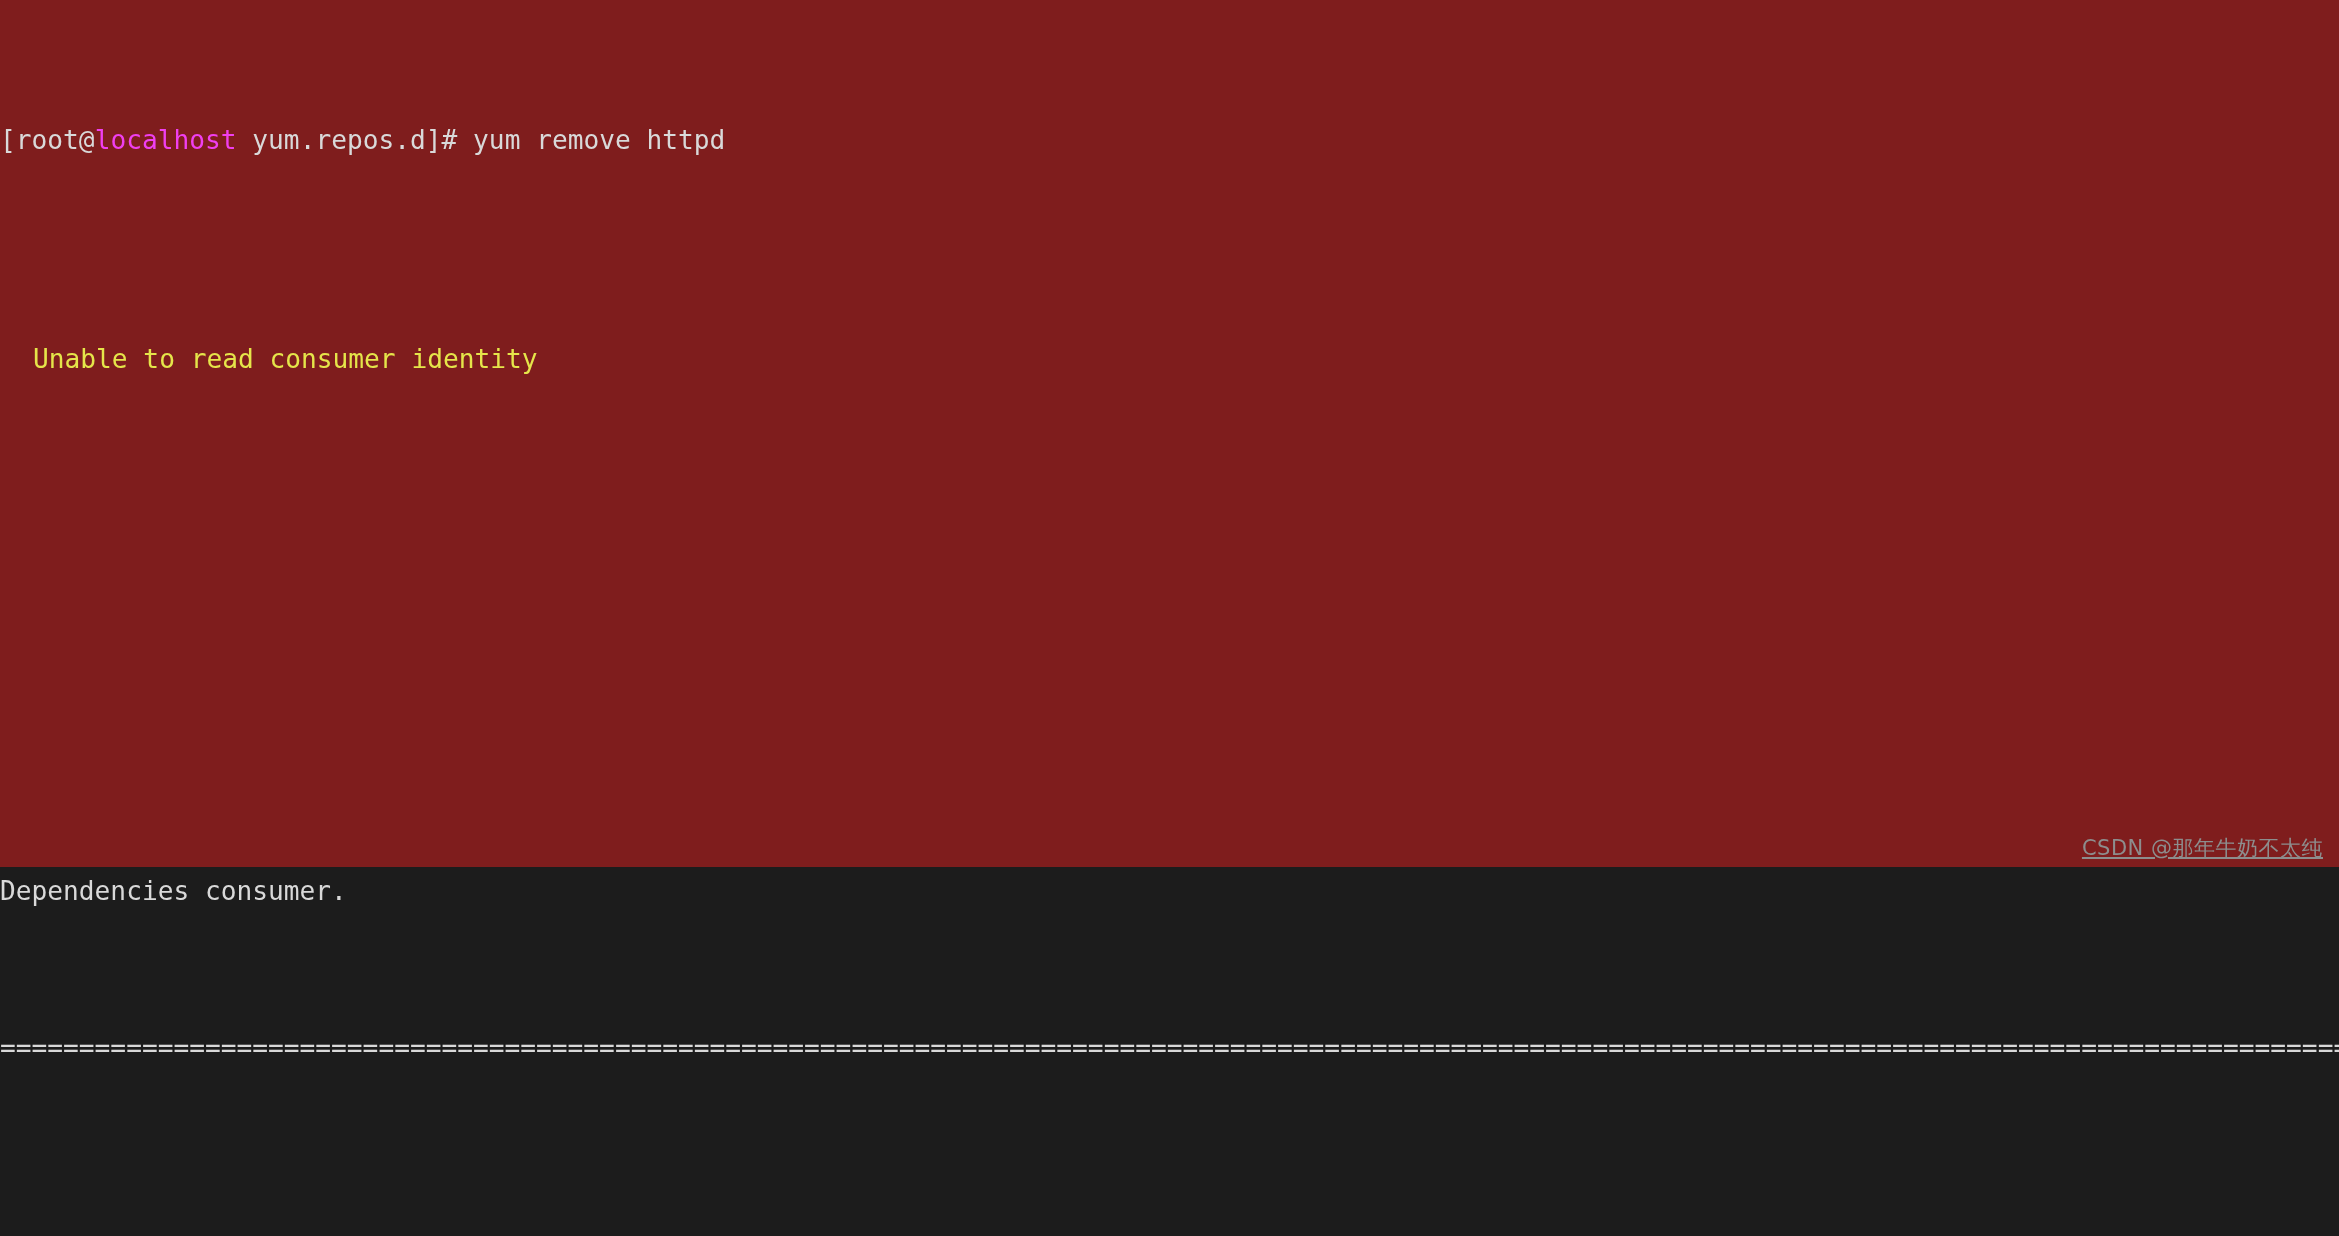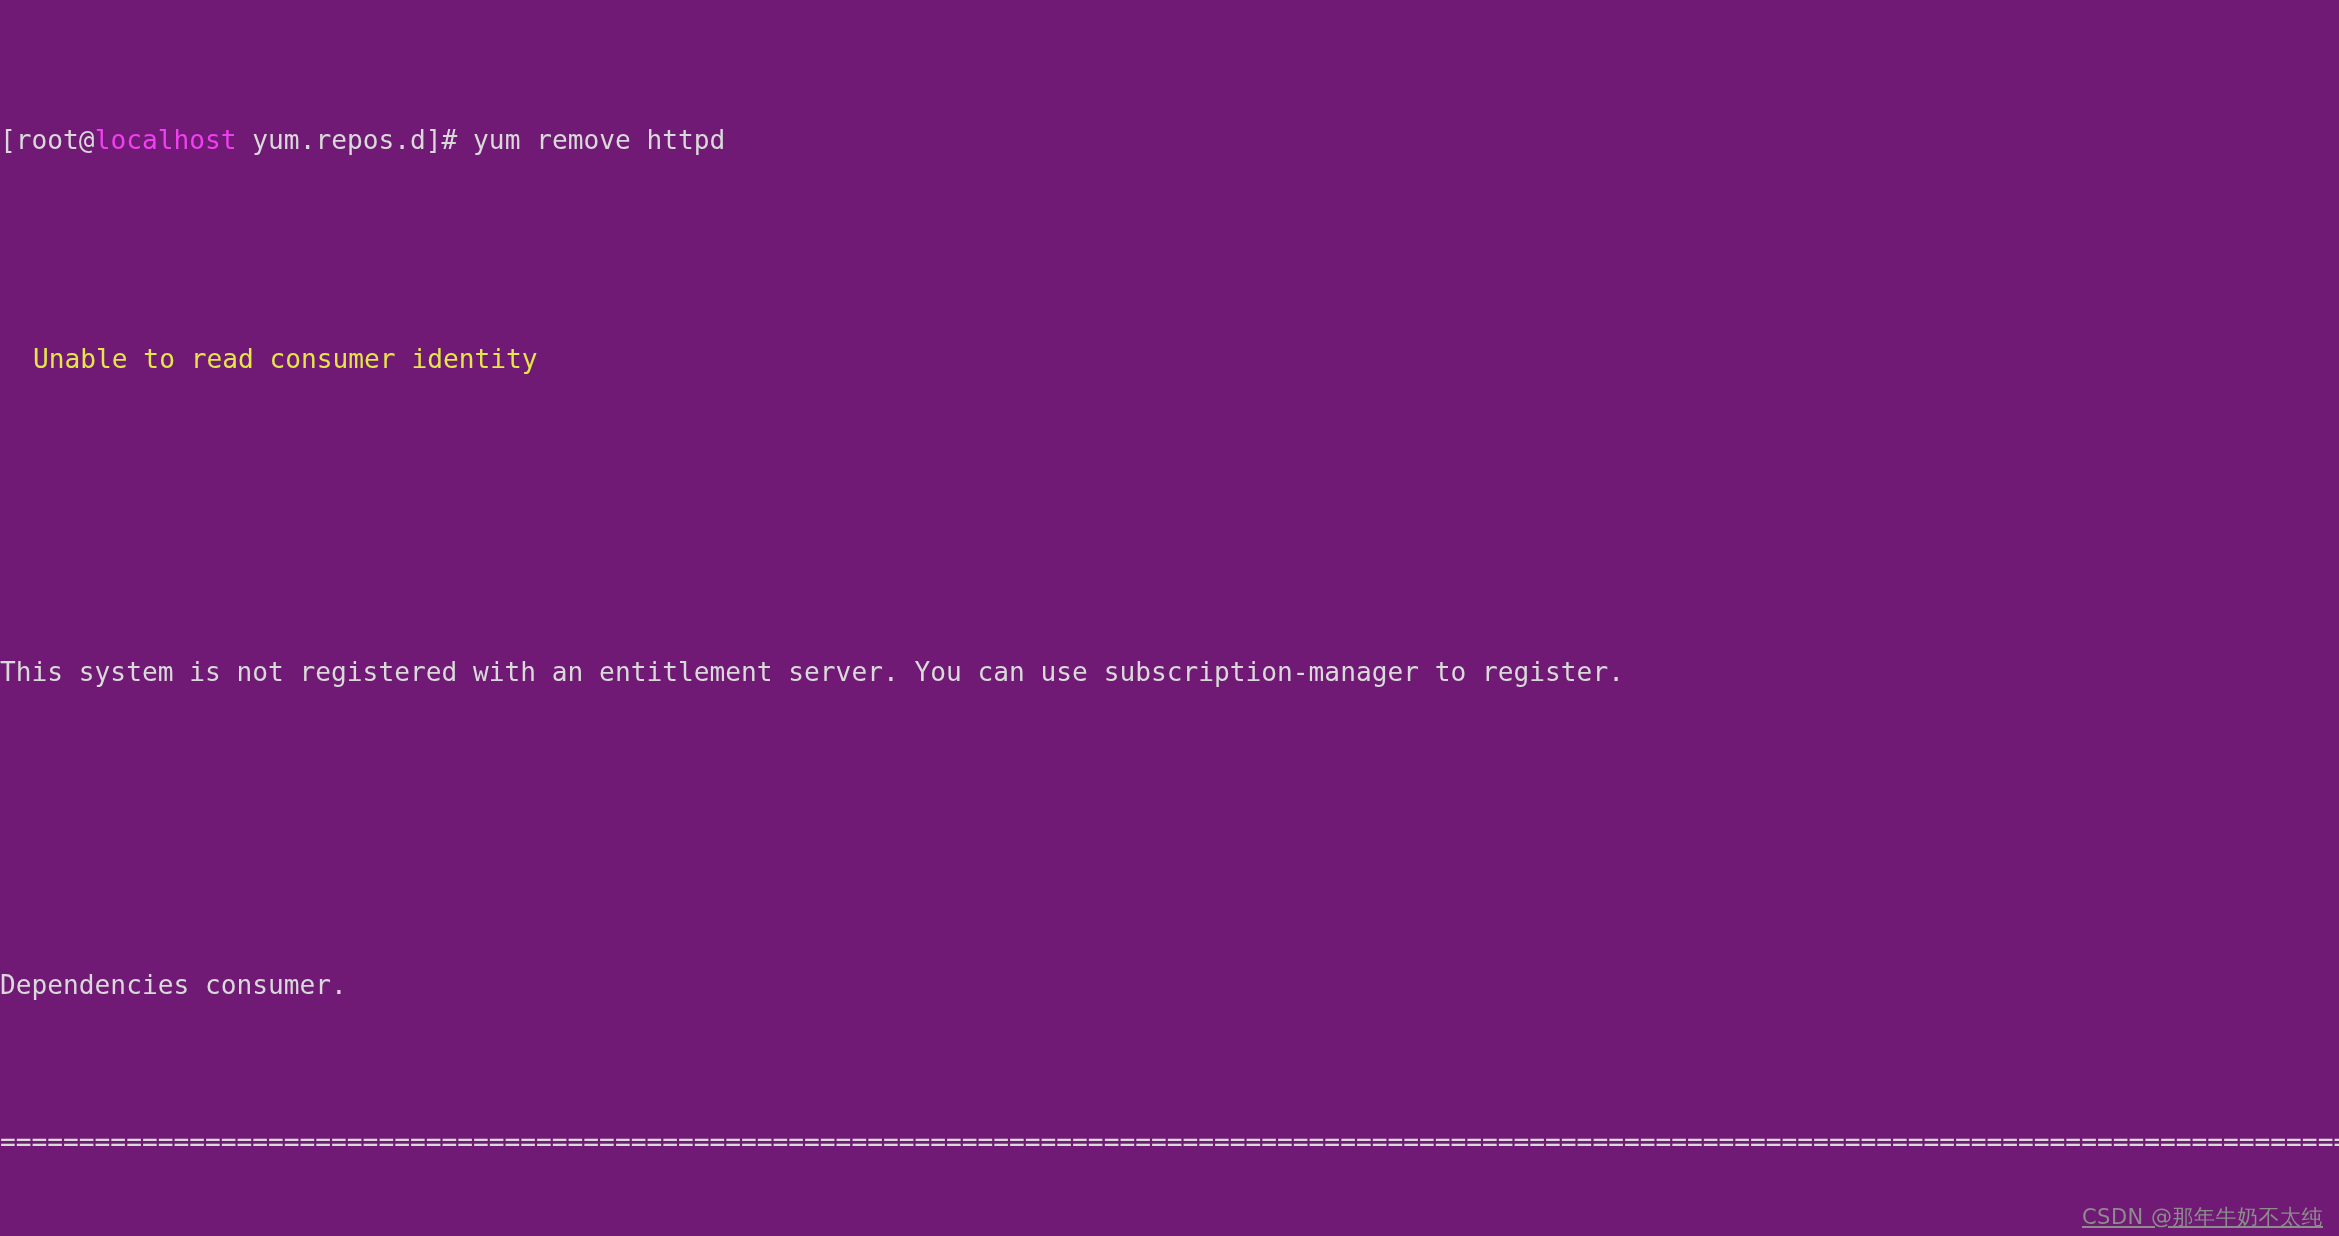--- a/index.html
+++ b/index.html
@@ -10,22 +10,22 @@
   }
   body {
     width: 2339px;
     height: 1236px;
     overflow: hidden;
     font-family: "DejaVu Sans Mono", "Liberation Mono", monospace;
   }
   #terminal {
     position: relative;
     width: 2339px;
-    height: 1236px;
-    background: #701a75;
+    height: 867px;
+    background: #7f1d1d;
     box-sizing: border-box;
     padding: 0px 0px 0px 0px;
   }
   #screen {
     font-family: "DejaVu Sans Mono", "Liberation Mono", monospace;
     font-size: 26.2px;
     line-height: 31.3px;
     letter-spacing: 0px;
     color: #d8d8d8;
     white-space: pre;
@@ -61,21 +61,20 @@
 
     
 
     
     <div class="line c-yellow">Unable to read consumer identity</div>
 
     
     <div class="line"> </div>
 
     
-    <div class="line c-white">This system is not registered with an entitlement server. You can use subscription-manager to register.</div>
 
     
     <div class="line"> </div>
 
     
     <div class="line c-white">Dependencies consumer.</div>
 
     
     <div class="line c-white">================================================================================================================================================================</div>
 

